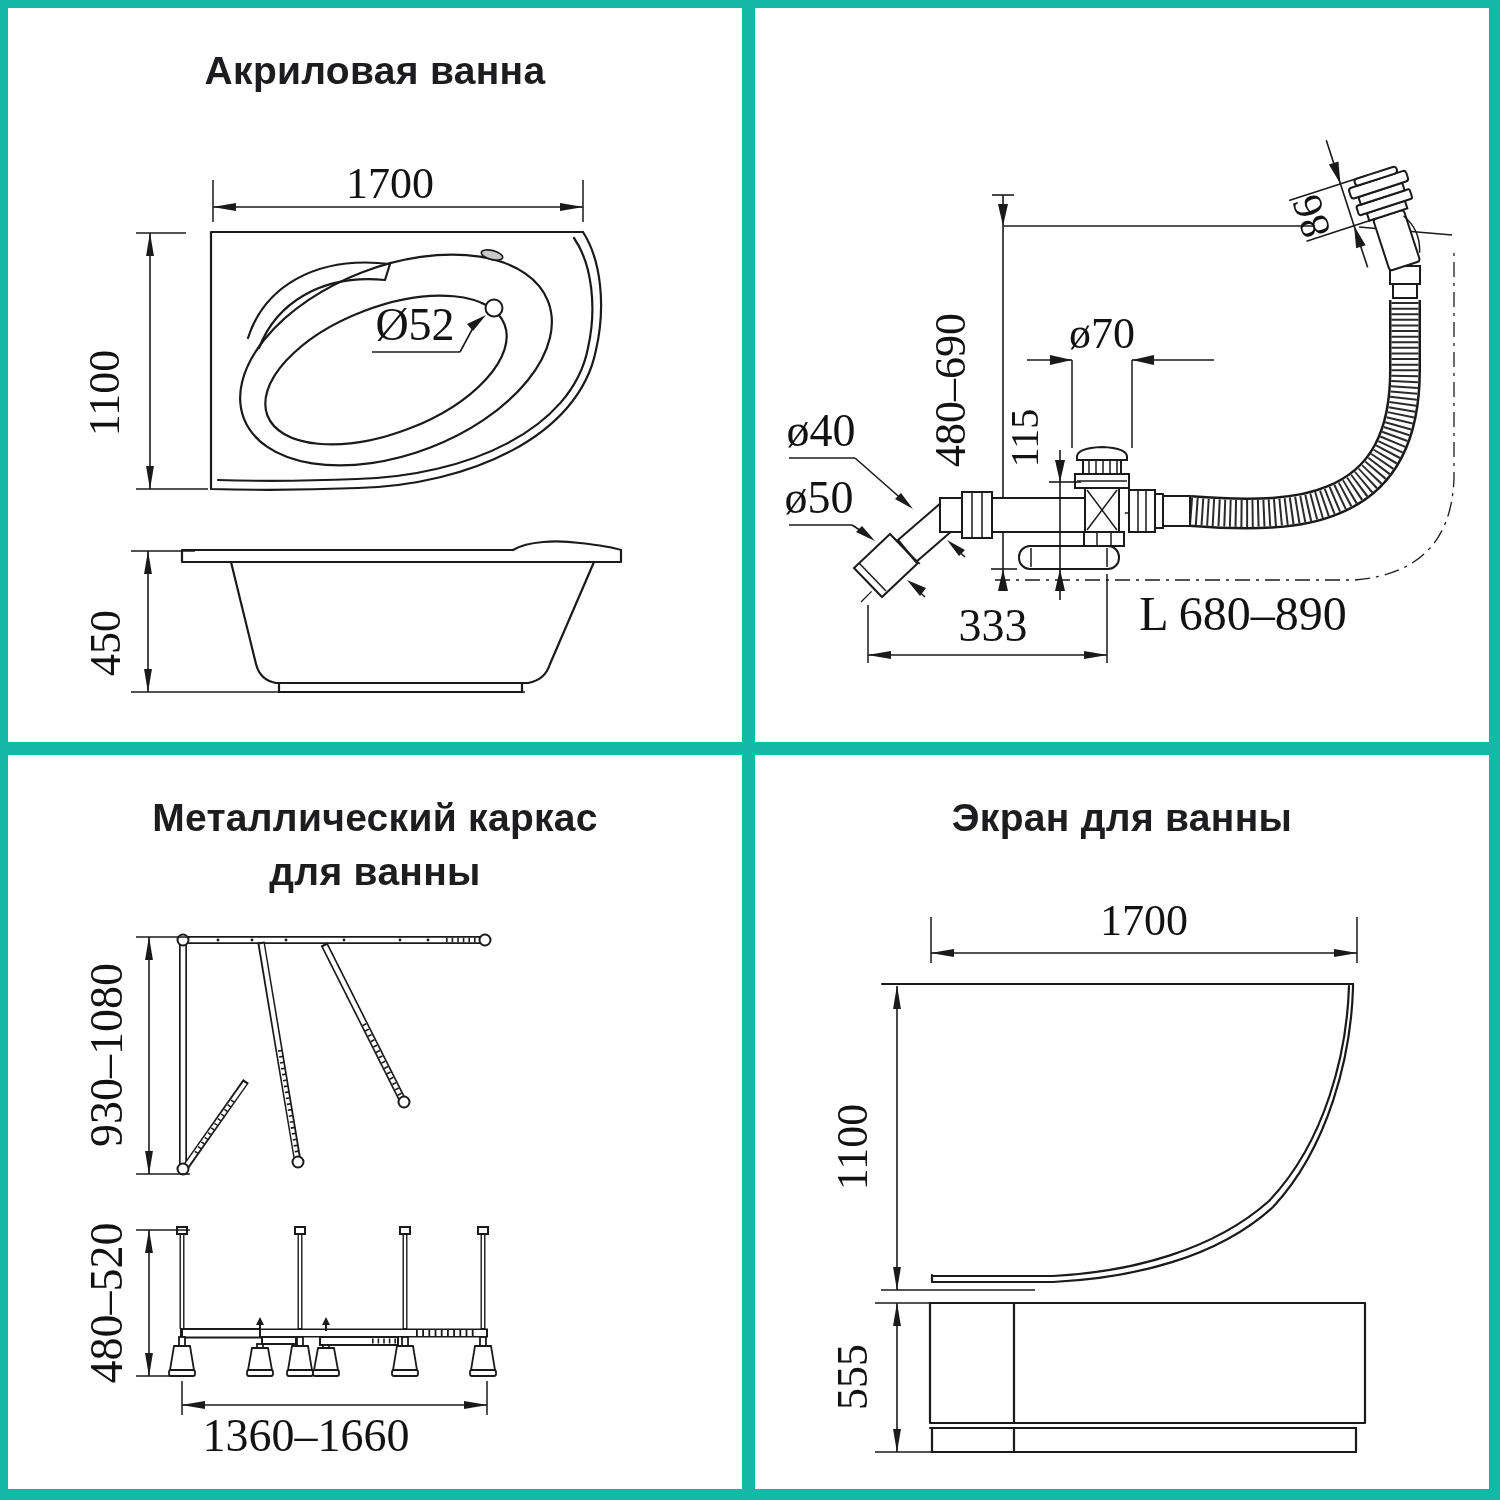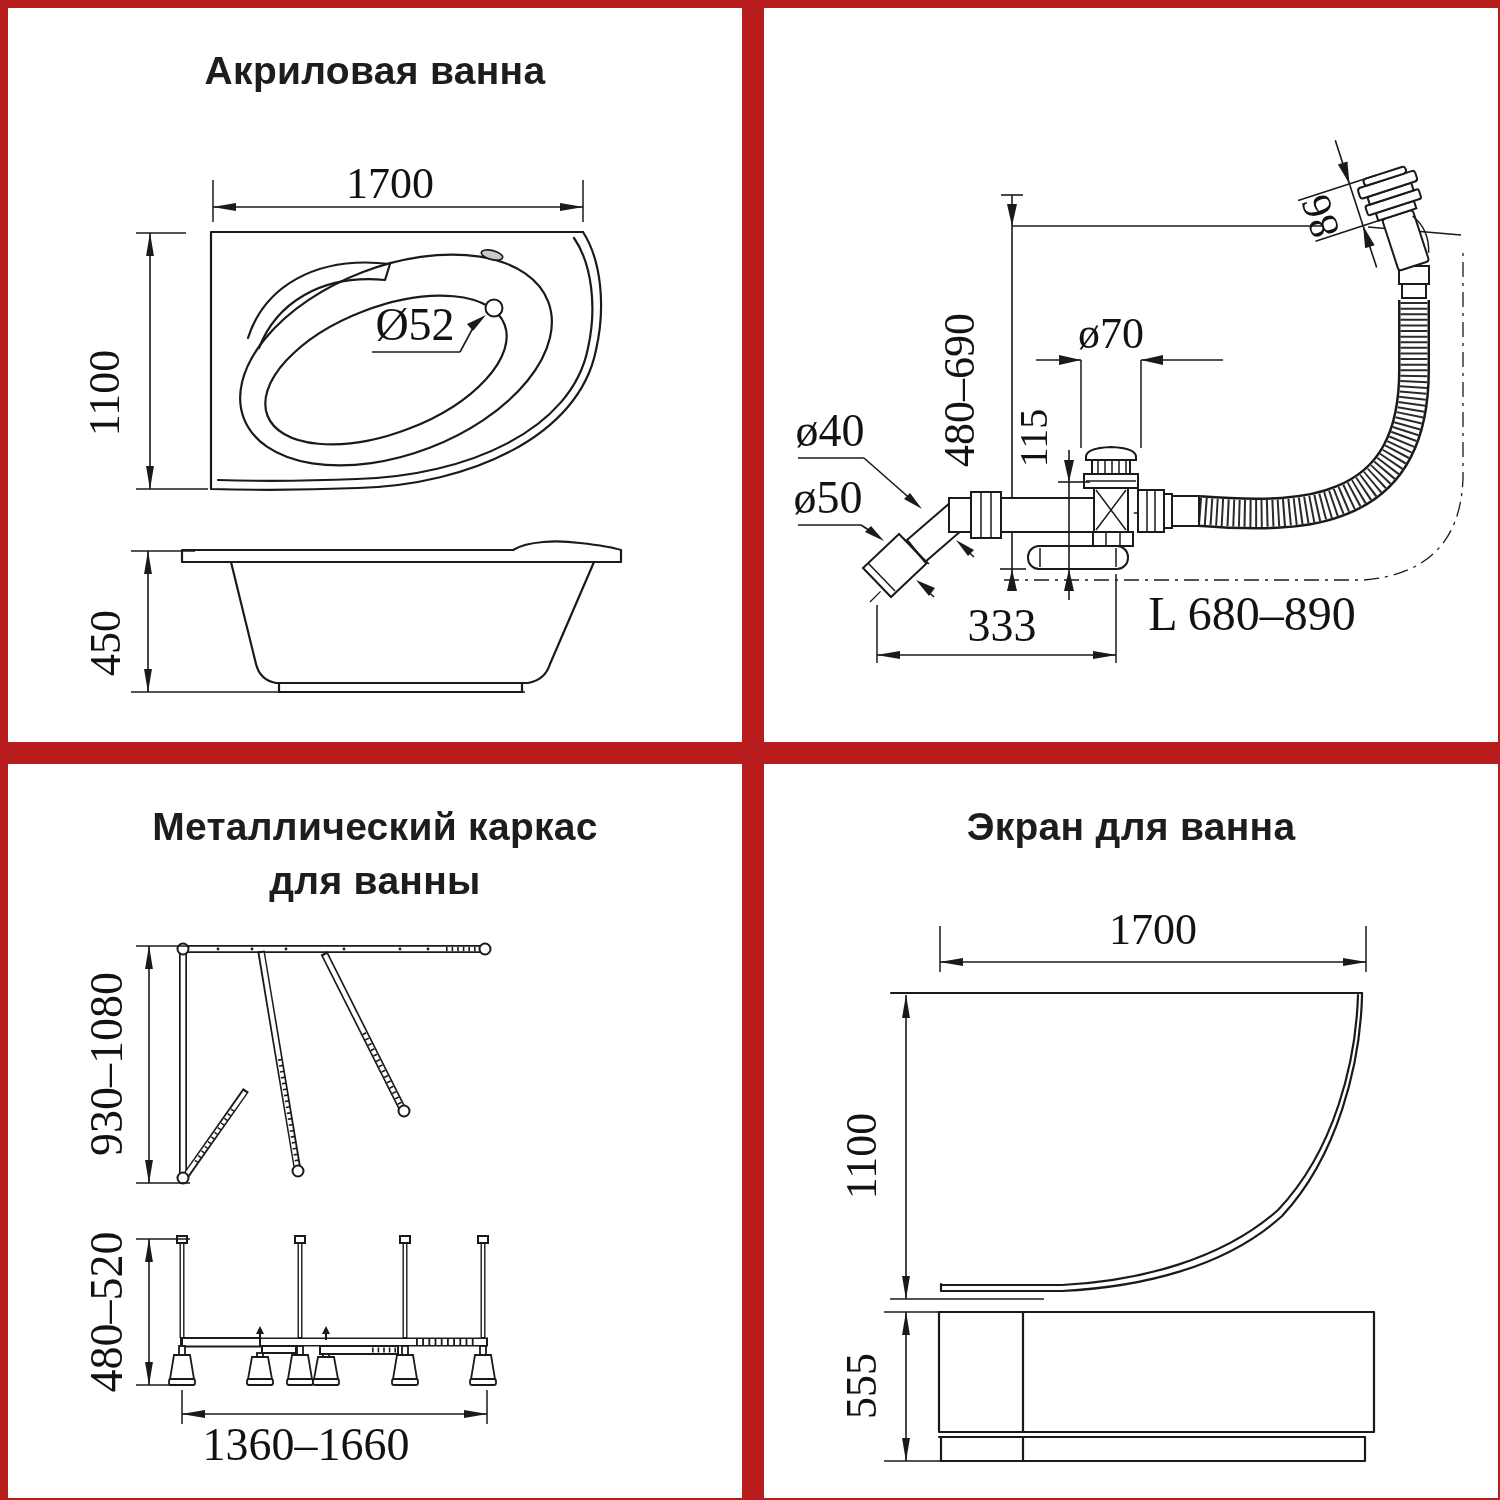--- a/index.html
+++ b/index.html
@@ -1,18 +1,18 @@
 <!DOCTYPE html>
 <html><head>
 <meta charset="utf-8">
 <style>
   html,body{margin:0;padding:0;background:#f2f2f2;}
-  .page{width:1500px;height:1500px;background:#b91c1c;box-sizing:border-box;
+  .page{width:1500px;height:1500px;background:#14b8a6;box-sizing:border-box;
         padding:8px;display:grid;grid-template-columns:734px 734px;
-        grid-template-rows:734px 734px;gap:22px;}
+        grid-template-rows:734px 734px;gap:13px;}
   .panel{position:relative;background:#ffffff;overflow:hidden;}
   .title{position:absolute;top:36px;left:0;right:0;text-align:center;
          font-family:"Liberation Sans",sans-serif;font-weight:700;
          font-size:39px;line-height:1.38;color:#1d1d1f;letter-spacing:.3px;}
   svg{position:absolute;left:0;top:0;}
   svg text{font-family:"Liberation Serif","DejaVu Serif",serif;fill:#121212;}
   .ln{stroke:#1a1a1a;stroke-width:2.2;fill:none;stroke-linecap:round;stroke-linejoin:round;}
   .thin{stroke:#1a1a1a;stroke-width:1.5;fill:none;}
   .dim{stroke:#1a1a1a;stroke-width:1.6;fill:none;}
   .wf{fill:#ffffff;stroke:#1a1a1a;stroke-width:2;}
@@ -344,21 +344,21 @@
       <g>
         <line class="thin" x1="174" y1="626" x2="174" y2="660"></line>
         <line class="thin" x1="479" y1="626" x2="479" y2="660"></line>
         <line class="dim" x1="174" y1="650" x2="479" y2="650" marker-start="url(#a3)" marker-end="url(#a3)"></line>
         <text x="298" y="696" font-size="46" text-anchor="middle">1360–1660</text>
       </g>
     </svg>
   </div>
 
   <div class="panel">
-    <div class="title">Экран для ванна</div>
+    <div class="title">Экран для ванны</div>
     <svg width="734" height="734" viewBox="0 0 734 734">
       <defs>
         <marker id="a4" viewBox="0 0 24 10" refX="23.4" refY="5" markerWidth="24" markerHeight="10" markerUnits="userSpaceOnUse" orient="auto-start-reverse">
           <path d="M24,5 L0,1 L0,9 Z" fill="#1a1a1a"></path>
         </marker>
       </defs>
 
       <g>
         <line class="thin" x1="176" y1="162" x2="176" y2="208"></line>
         <line class="thin" x1="602" y1="162" x2="602" y2="208"></line>

